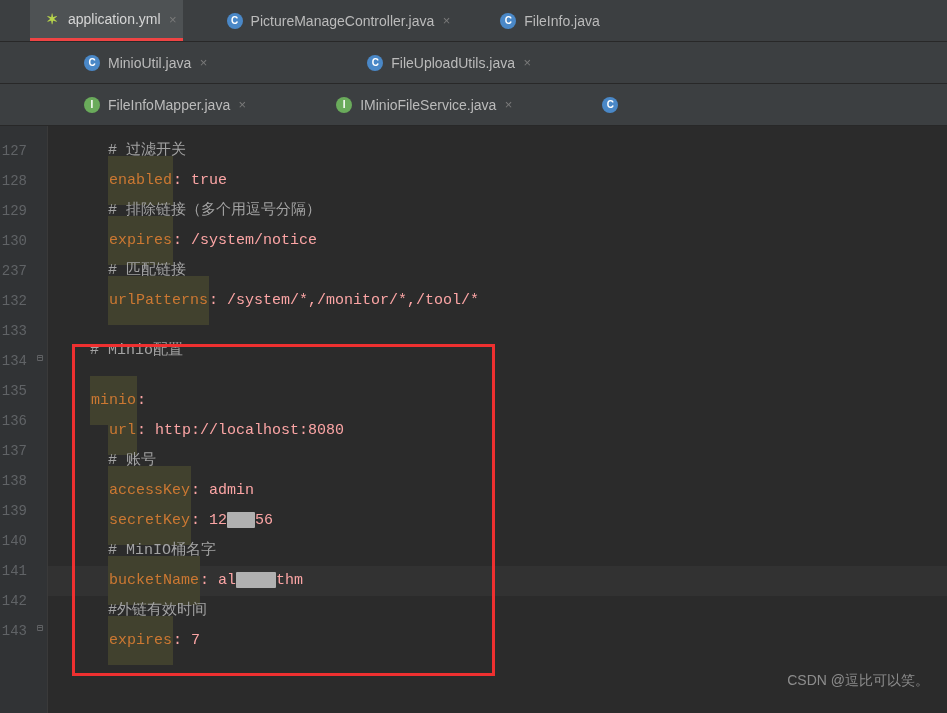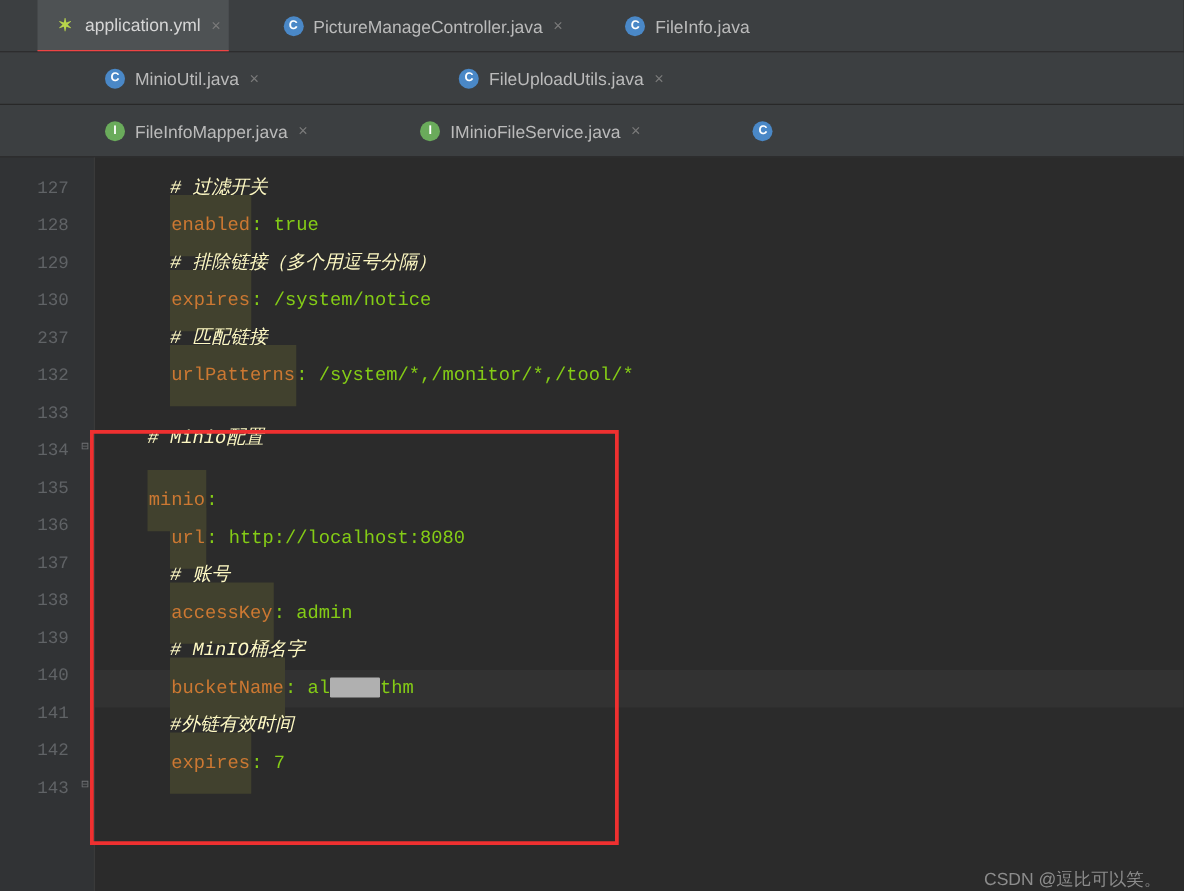--- a/index.html
+++ b/index.html
@@ -28,21 +28,21 @@
     color: #bbbbbb;
     font-family: "Segoe UI", Arial, sans-serif;
     font-size: 14px;
     position: relative;
     gap: 8px;
     white-space: nowrap;
   }
   .tab.active {
     background: #4e5254;
     color: #d6d6d6;
-    border-bottom: 1px solid #ef4444;
+    border-bottom: 3px solid #ef4444;
   }
   .tab .close {
     position: absolute;
     right: 6px;
     color: #7a7a7a;
     font-size: 13px;
   }
   .tab.spacer { flex: 0 0 30px; padding: 0; }
   .tab.spacer.big { flex: 0 0 70px; }
   .tab.spacer.huge { flex: 0 0 140px; }
@@ -58,21 +58,21 @@
   .icon.i { background: #6aab5b; color: #fff; }
   .icon.i::before { content: "I"; }
 
   .editor {
     display: flex;
     height: calc(713px - 126px);
     background: #2b2b2b;
     position: relative;
   }
   .gutter {
-    width: 76px;
+    width: 48px;
     background: #313335;
     text-align: right;
     color: #606366;
     padding-top: 10px;
     font-size: 14px;
     border-right: 1px solid #3a3a3a;
     position: relative;
   }
   .gutter .ln { height: 30px; line-height: 30px; padding-right: 20px; position: relative; }
   .fold-col {
@@ -95,22 +95,22 @@
   }
   .line {
     height: 30px;
     line-height: 30px;
     padding-left: 24px;
     white-space: pre;
     position: relative;
   }
   .line.caret { background: #323232; }
   .hl-key { background: #41412e; color: #cc7832; padding: 16px 1px; }
-  .hl-comment { color: #fef9c3; font-style: italic; }
-  .hl-val { color: #84cc16; }
+  .hl-comment { color: #a3a3a3; }
+  .hl-val { color: #fca5a5; }
   .indent1 { padding-left: 42px; margin-top: 20px; }
   .indent2 { padding-left: 60px; }
 
   .redbox {
     position: absolute;
     left: 72px;
     top: 218px;
     width: 423px;
     height: 332px;
     border: 3px solid #ef3030;
@@ -119,21 +119,21 @@
   .redact {
     display: inline-block;
     background: #b0b0b0;
     vertical-align: middle;
     height: 16px;
     border-radius: 1px;
   }
   .watermark {
     position: absolute;
     right: 18px;
-    bottom: 0;
+    bottom: 23px;
     color: rgba(220,220,220,0.55);
     font-family: "Segoe UI", Arial, sans-serif;
     font-size: 14px;
   }
 </style>
 </head>
 <body>
 
 <div class="tab-rows">
 
@@ -221,20 +221,21 @@
     <div class="line indent2"><span class="hl-key">enabled</span><span class="hl-val">: true</span></div>
     <div class="line indent2"><span class="hl-comment"># 排除链接（多个用逗号分隔）</span></div>
     <div class="line indent2"><span class="hl-key">expires</span><span class="hl-val">: /system/notice</span></div>
     <div class="line indent2"><span class="hl-comment"># 匹配链接</span></div>
     <div class="line indent2"><span class="hl-key">urlPatterns</span><span class="hl-val">: /system/*,/monitor/*,/tool/*</span></div>
     <div class="line indent1"><span class="hl-comment"># Minio配置</span></div>
     <div class="line indent1"><span class="hl-key">minio</span><span class="hl-val">:</span></div>
     <div class="line indent2"><span class="hl-key">url</span><span class="hl-val">: http://localhost:8080</span></div>
     <div class="line indent2"><span class="hl-comment"># 账号</span></div>
     <div class="line indent2"><span class="hl-key">accessKey</span><span class="hl-val">: admin</span></div>
+    <div class="line indent2"><span class="hl-key">secretKey</span><span class="hl-val">: 12</span><span class="redact" style="width:28px;"></span><span class="hl-val">56</span></div>
     <div class="line indent2"><span class="hl-comment"># MinIO桶名字</span></div>
     <div class="line indent2 caret"><span class="hl-key">bucketName</span><span class="hl-val">: al</span><span class="redact" style="width:40px;"></span><span class="hl-val">thm</span></div>
     <div class="line indent2"><span class="hl-comment">#外链有效时间</span></div>
     <div class="line indent2"><span class="hl-key">expires</span><span class="hl-val">: 7</span></div>
   </div>
   <div class="redbox"></div>
 </div>
 
 <div class="watermark">CSDN @逗比可以笑。</div>
 

